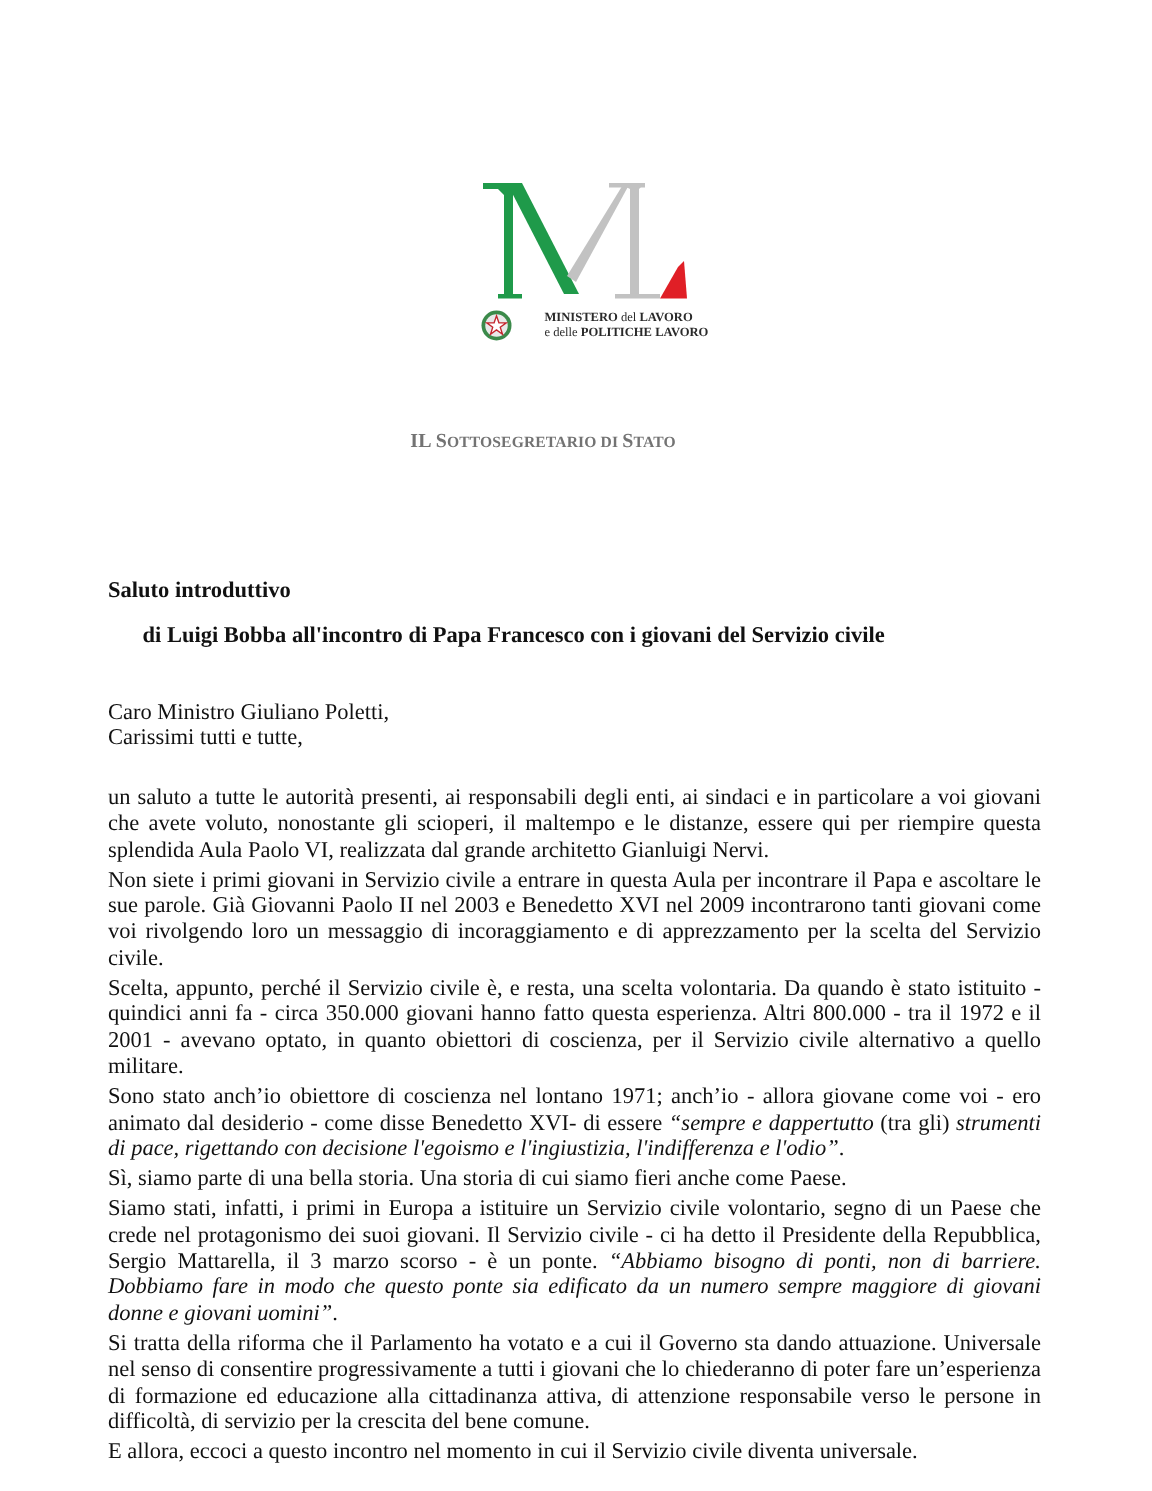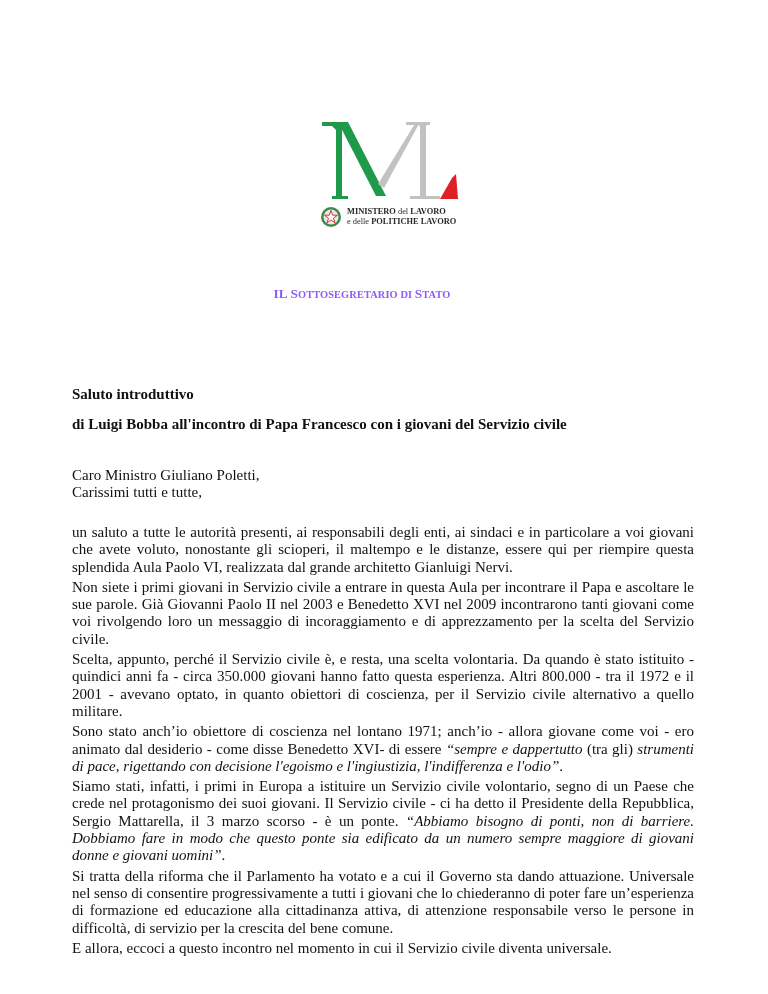--- a/index.html
+++ b/index.html
@@ -40,50 +40,50 @@
       position: absolute;
       left: 29px;
       top: 89px;
       font-family: "Liberation Serif", serif;
       font-weight: bold;
       font-size: 8.4px;
       line-height: 10px;
       color: #2a2a2a;
       white-space: nowrap;
     }
-    .logo-text .l1, .logo-text .l2 { display: block; }
+    .logo-text .l1, .logo-text .l2 { display: block; margin-left: 16px; }
     .logo-text .normal { font-weight: normal; }
 
     .office-title {
       position: absolute;
       left: 0;
       width: 724px;
       top: 286px;
       text-align: center;
       font-weight: bold;
       font-size: 13.3px;
       letter-spacing: 0.1px;
-      color: #8b5cf6;
+      color: #737373;
     }
     .office-title .sc { font-size: 10.4px; }
 
     .content {
       position: absolute;
       left: 72px;
       top: 386px;
       width: 622px;
       font-size: 15px;
       line-height: 17.3px;
     }
     .heading {
       font-weight: bold;
       margin: 0;
     }
     .heading-1 { position: absolute; top: 0; }
-    .heading-2 { position: absolute; top: 30px; white-space: nowrap; }
+    .heading-2 { position: absolute; top: 30px; white-space: nowrap; margin-left: 23px; }
     .greet {
       position: absolute;
       top: 81px;
       margin: 0;
     }
     .greet span { display: block; }
     .body-text {
       position: absolute;
       top: 138px;
       width: 622px;
@@ -154,20 +154,23 @@
     <p class="para">
       <span>Non siete i primi giovani in Servizio civile a entrare in questa Aula per incontrare il Papa e ascoltare le sue parole. Già Giovanni Paolo II nel 2003 e Benedetto XVI nel 2009 incontrarono tanti giovani come voi rivolgendo loro un messaggio di incoraggiamento e di apprezzamento per la scelta del Servizio civile.</span>
     </p>
     <p class="para">
       <span>Scelta, appunto, perché il Servizio civile è, e resta, una scelta volontaria. Da quando è stato istituito - quindici anni fa - circa 350.000 giovani hanno fatto questa esperienza. Altri 800.000 - tra il 1972 e il 2001 - avevano optato, in quanto obiettori di coscienza, per il Servizio civile alternativo a quello militare.</span>
     </p>
     <p class="para">
       <span>Sono stato anch’io obiettore di coscienza nel lontano 1971; anch’io - allora giovane come voi - ero animato dal desiderio - come disse Benedetto XVI- di essere </span><em>“sempre e dappertutto</em><span> (tra gli) </span><em>strumenti di pace, rigettando con decisione l'egoismo e l'ingiustizia, l'indifferenza e l'odio”</em><span>.</span>
     </p>
     <p class="para">
+      <span>Sì, siamo parte di una bella storia. Una storia di cui siamo fieri anche come Paese.</span>
+    </p>
+    <p class="para">
       <span>Siamo stati, infatti, i primi in Europa a istituire un Servizio civile volontario, segno di un Paese che crede nel protagonismo dei suoi giovani. Il Servizio civile - ci ha detto il Presidente della Repubblica, Sergio Mattarella, il 3 marzo scorso - è un ponte. </span><em>“Abbiamo bisogno di ponti, non di barriere. Dobbiamo fare in modo che questo ponte sia edificato da un numero sempre maggiore di giovani donne e giovani uomini”</em><span>.</span>
     </p>
     <p class="para">
       <span>Si tratta della riforma che il Parlamento ha votato e a cui il Governo sta dando attuazione. Universale nel senso di consentire progressivamente a tutti i giovani che lo chiederanno di poter fare un’esperienza di formazione ed educazione alla cittadinanza attiva, di attenzione responsabile verso le persone in difficoltà, di servizio per la crescita del bene comune.</span>
     </p>
     <p class="para">
       <span>E allora, eccoci a questo incontro nel momento in cui il Servizio civile diventa universale.</span>
     </p>
   </div>
 </div>

